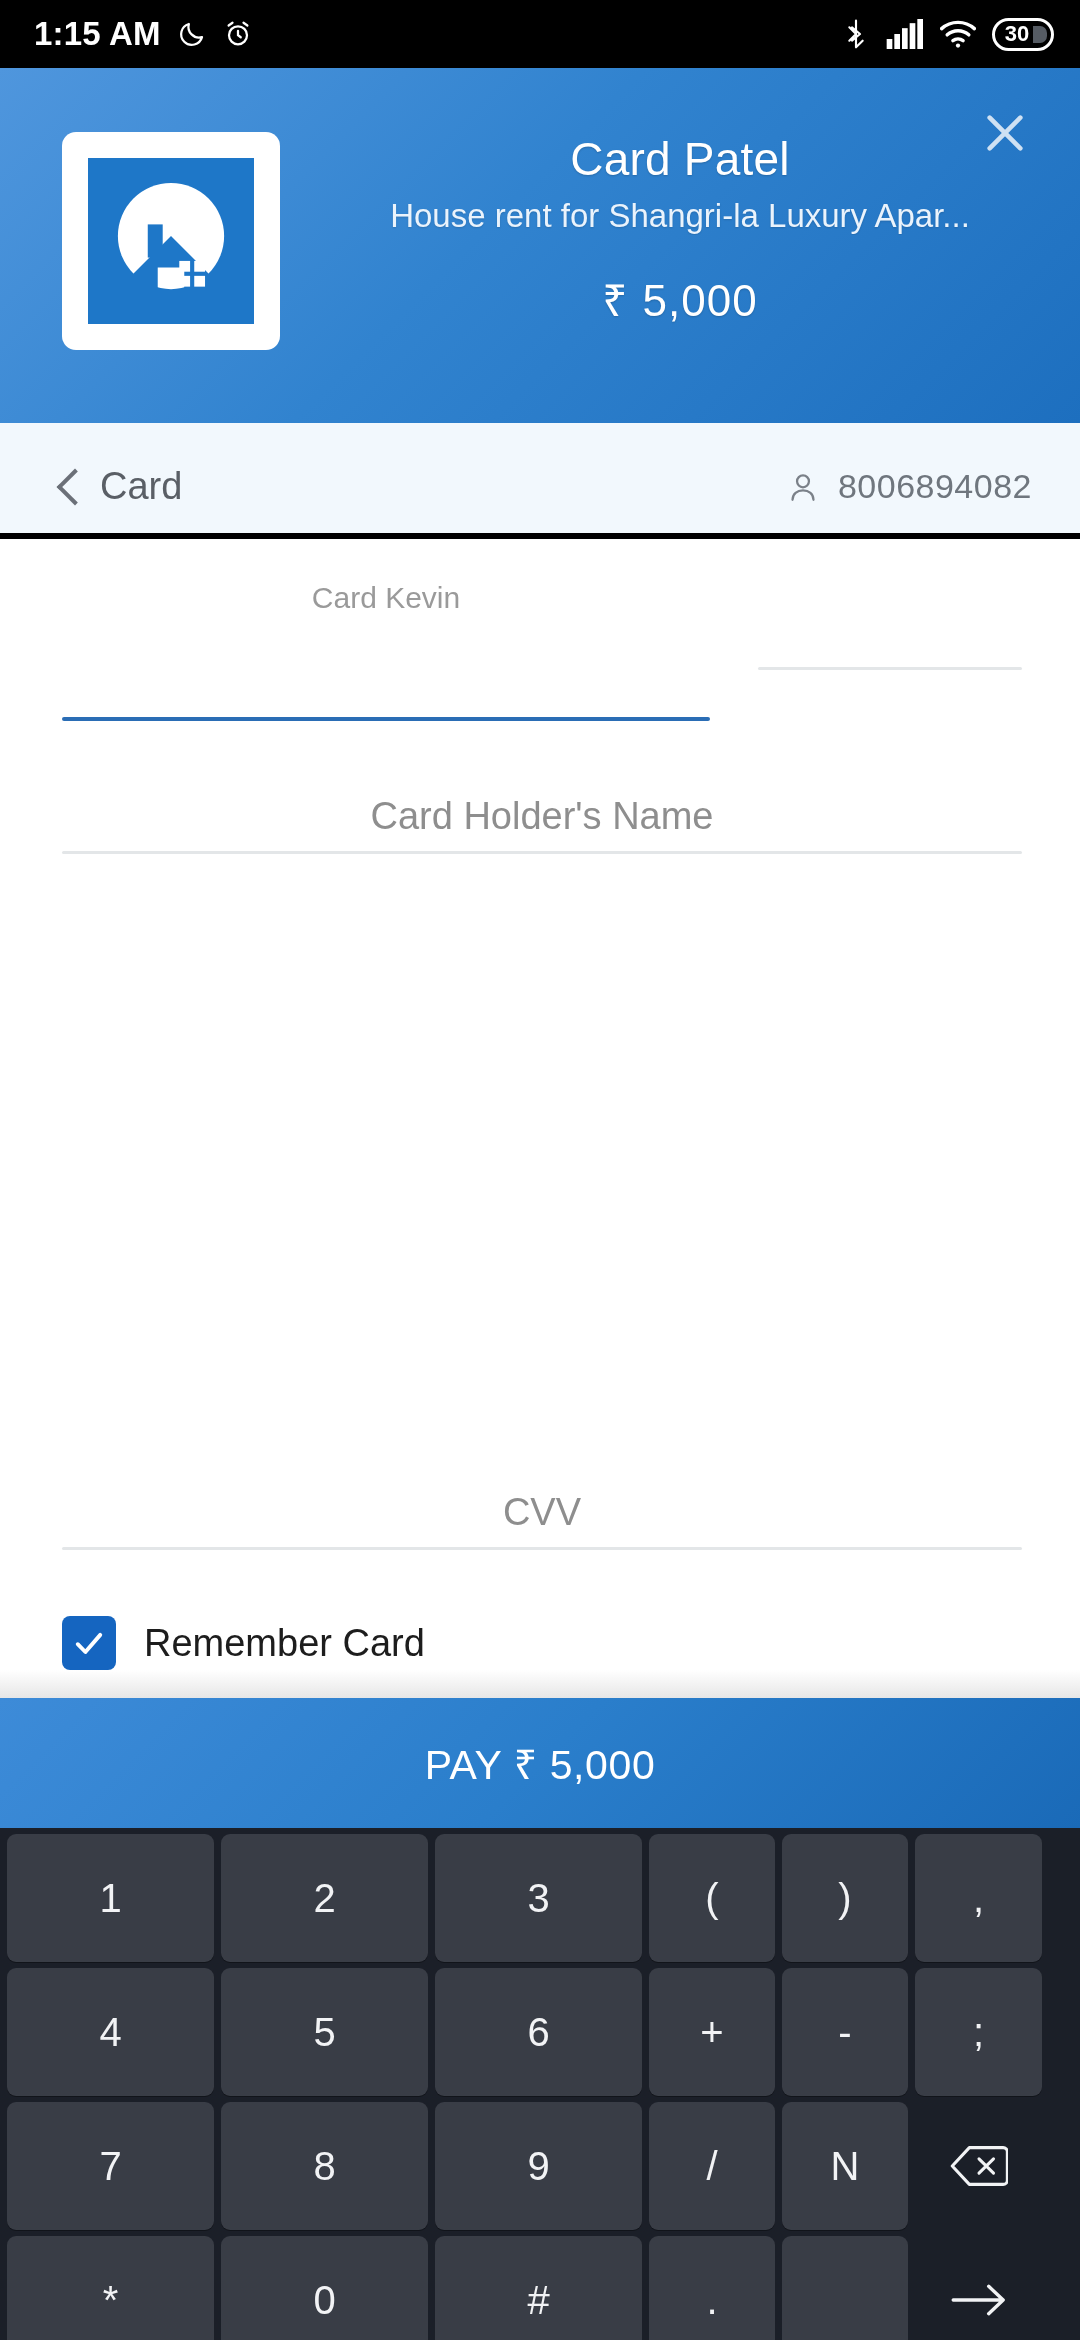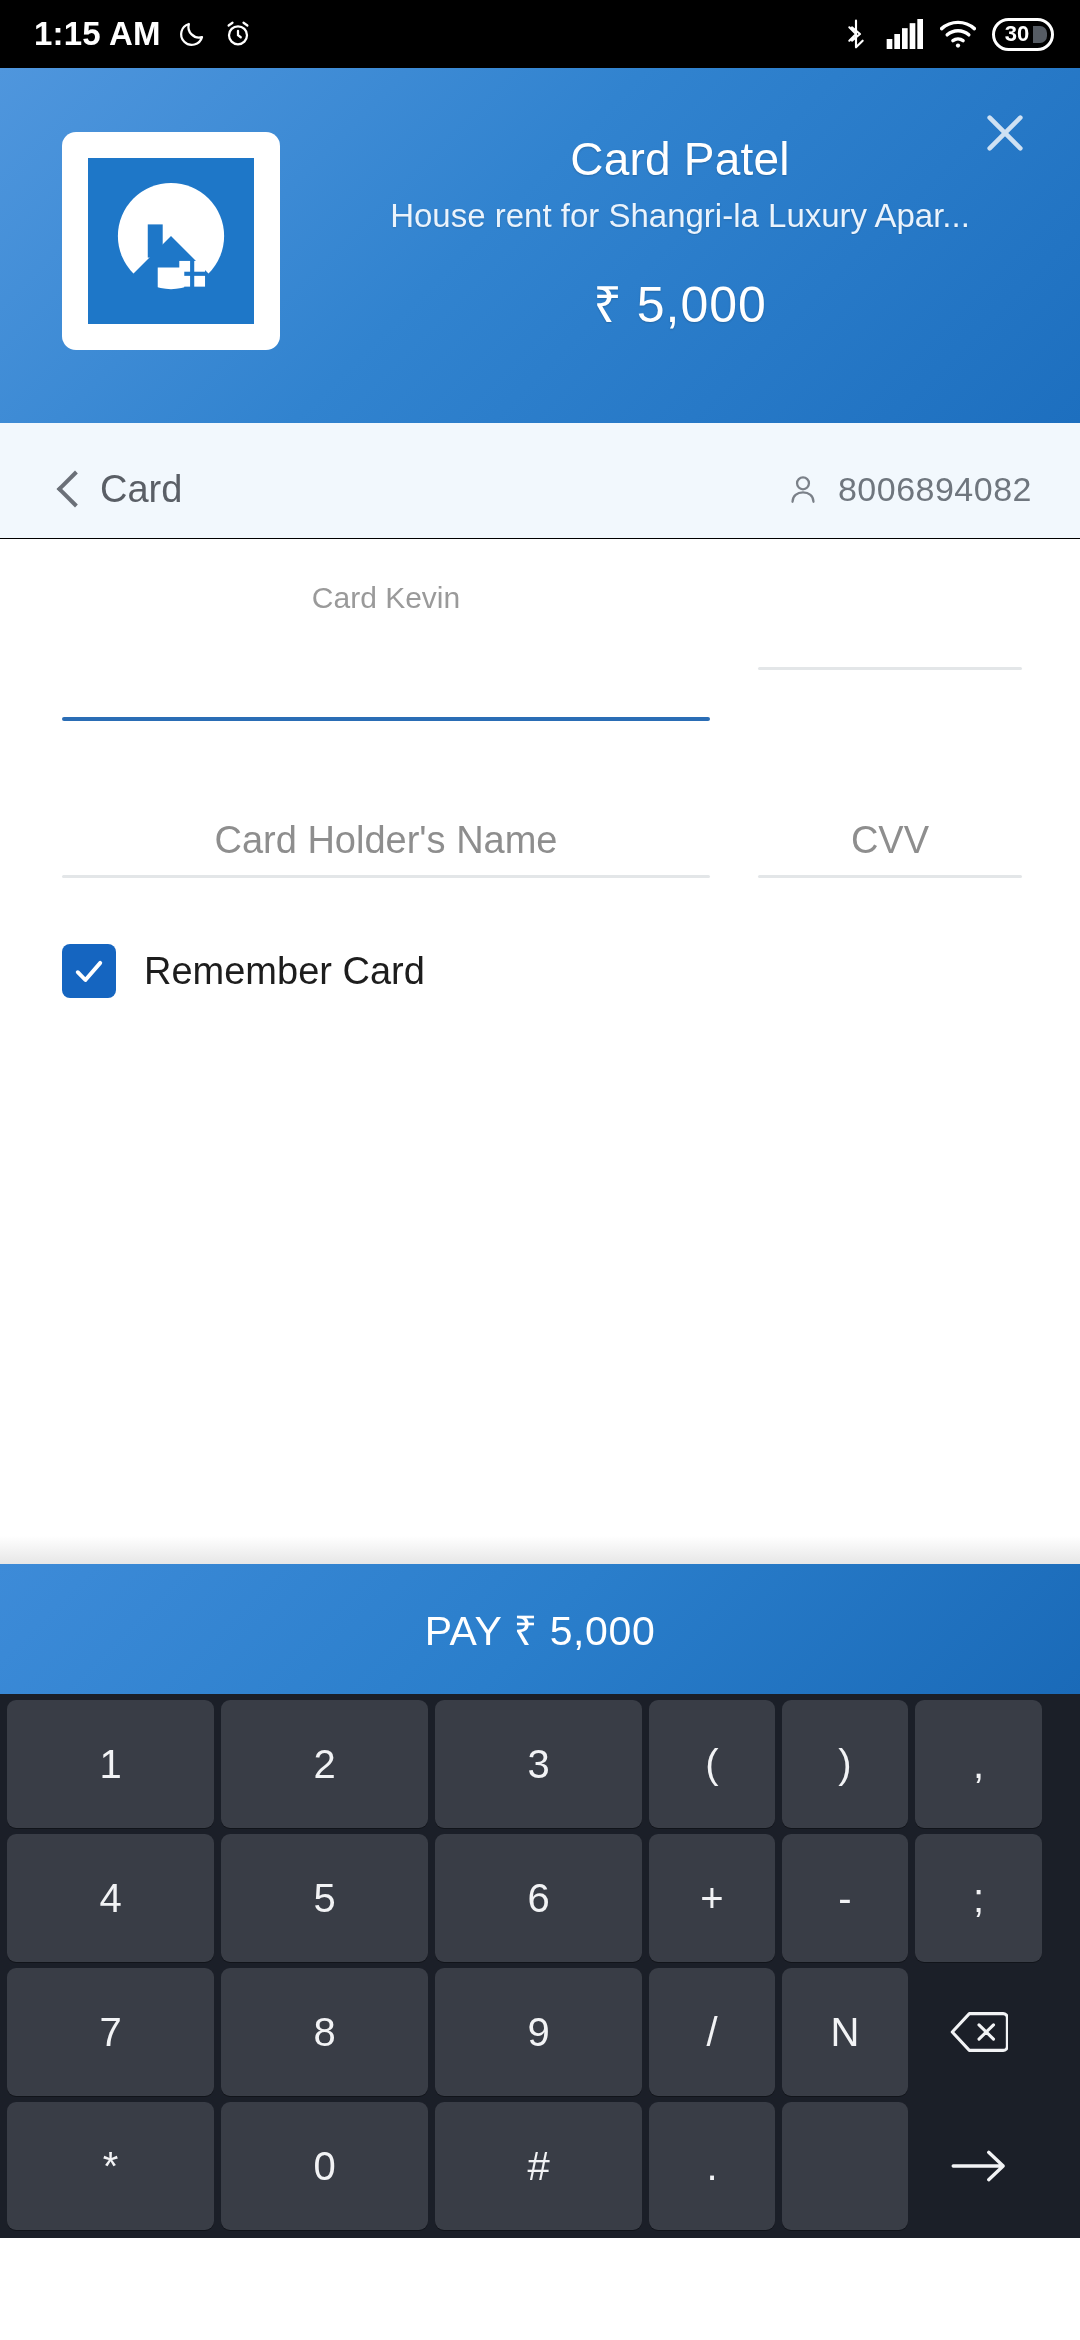--- a/index.html
+++ b/index.html
@@ -48,35 +48,35 @@
   .merchant {
     font-size:46px; font-weight:400; line-height:1.1; letter-spacing:.2px;
     text-shadow:0 1px 2px rgba(0,0,0,.18); white-space:nowrap;
   }
   .purpose {
     font-size:33px; font-weight:400; margin-top:12px; color:#eaf3fc;
     white-space:nowrap; overflow:hidden; text-overflow:ellipsis;
     text-shadow:0 1px 2px rgba(0,0,0,.14);
   }
   .amount {
-    font-size:50px; font-weight:400; margin-top:34px; letter-spacing:1px;
+    font-size:44px; font-weight:400; margin-top:34px; letter-spacing:1px;
     text-shadow:0 1px 2px rgba(0,0,0,.18);
   }
   .amount .rs { margin-right:14px; }
   .close-btn {
     position:absolute; right:32px; top:22px; width:86px; height:86px;
     display:flex; align-items:center; justify-content:center; cursor:pointer;
   }
   .close-btn svg { width:46px; height:46px; }
 
   
   .sectionbar {
     flex:0 0 116px; background:#f2f8fd; display:flex; align-items:center;
     justify-content:space-between; padding:17px 48px 0 58px;
-    border-bottom:1px solid #000000;
+    border-bottom:6px solid #000000;
   }
   .sb-back { display:flex; align-items:center; gap:22px; color:#5a5f66; cursor:pointer; }
   .chev { width:20px; height:34px; position:relative; flex:0 0 20px; }
   .chev:before {
     content:""; position:absolute; left:4px; top:4px; width:22px; height:22px;
     border-left:4px solid #6b7078; border-bottom:4px solid #6b7078;
     transform:rotate(45deg);
   }
   .sb-back-label { font-size:38px; color:#5a5f66; }
   .sb-phone { display:flex; align-items:center; gap:18px; color:#6f767e; }
@@ -93,21 +93,21 @@
     font-size:30px; color:#9a9a9a; display:block; margin-bottom:44px;
   }
   .fake-input {
     height:46px; width:100%; display:block;
   }
   .placeholder { font-size:38px; color:#8e8e8e; line-height:46px; display:block; }
   .underline { height:3px; background:#e3e6e8; width:100%; margin-top:12px; border-radius:2px; }
   .underline.active { background:#2a6db5; height:4px; }
   .spacer-lbl { height:74px; }
 
-  .row2 { margin-top:96px; }
+  .row2 { margin-top:72px;flex-direction:column; }
   .checkrow { display:flex; align-items:center; gap:28px; margin-top:66px; cursor:pointer; }
   .checkbox {
     width:54px; height:54px; background:#1565c0; border-radius:8px;
     display:flex; align-items:center; justify-content:center; flex:0 0 54px;
   }
   .checkbox svg { width:36px; height:36px; }
   .check-label { font-size:38px; color:#1d1d1d; }
 
   
   .pay-shadow {

